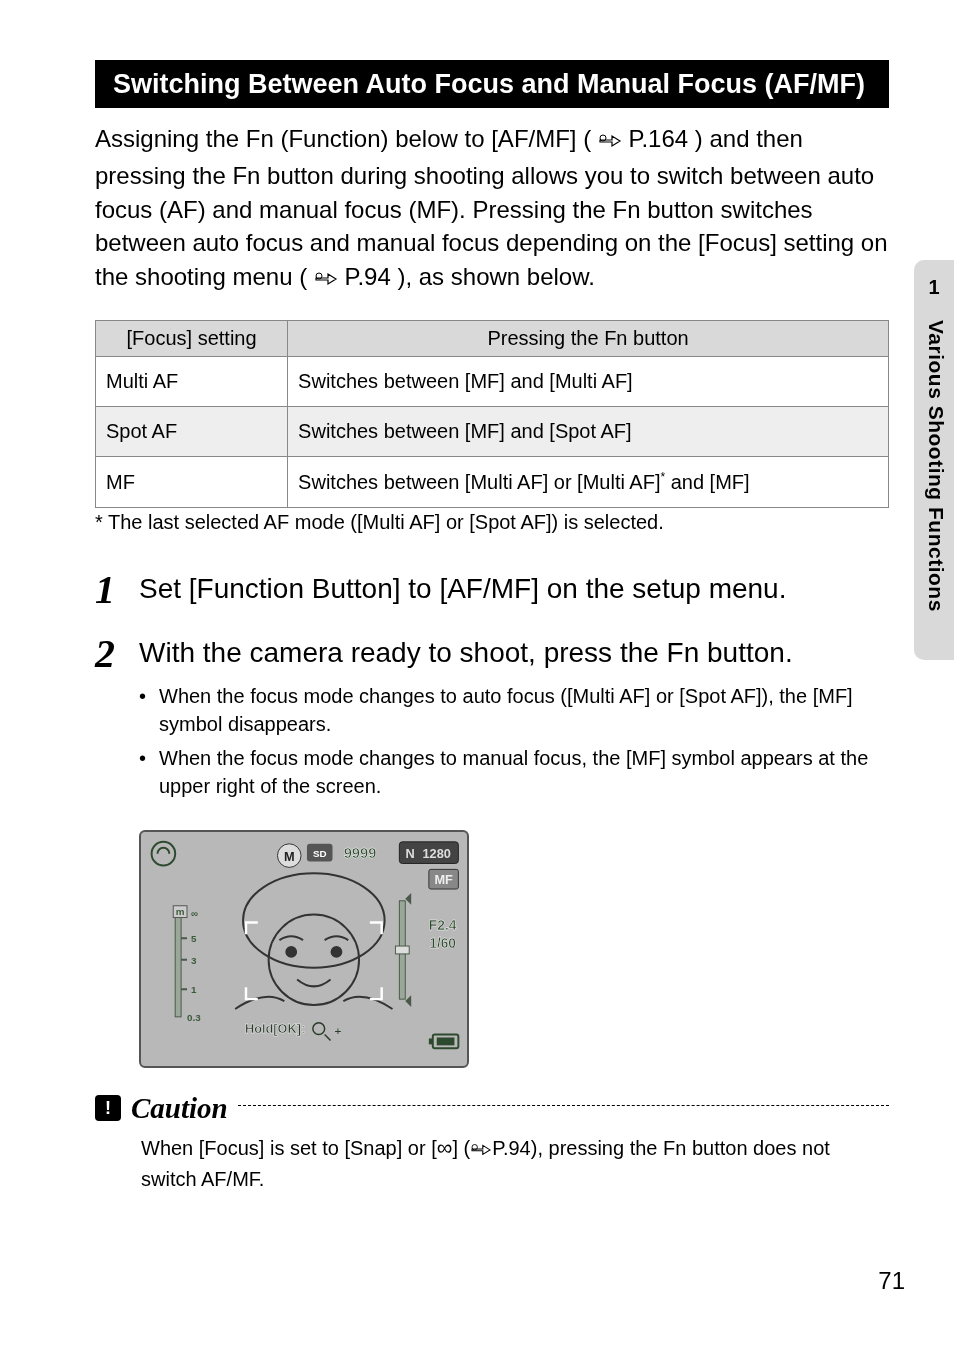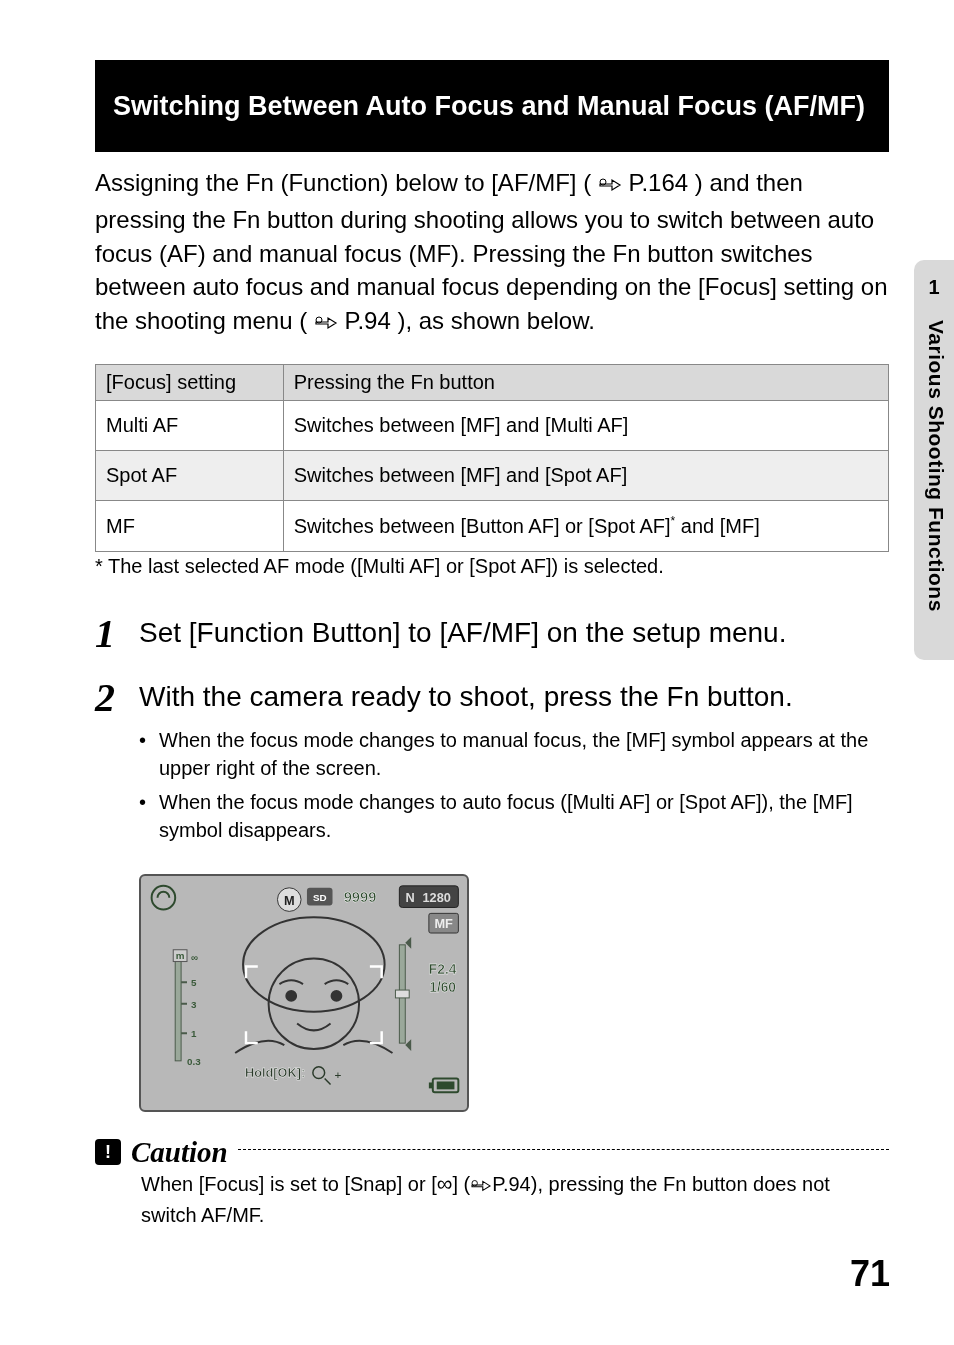--- a/index.html
+++ b/index.html
@@ -1,48 +1,48 @@
 <!DOCTYPE html>
 <html><head>
 <meta charset="utf-8">
 <style>
   * { box-sizing: border-box; margin: 0; padding: 0; }
   html, body { width: 954px; height: 1345px; background: #fff; font-family: Arial, Helvetica, sans-serif; color: #000; }
   .page { width: 954px; height: 1345px; position: relative; padding: 60px 65px 60px 95px; }
-  .black-band { background: #000; color: #fff; font-weight: bold; font-size: 27px; padding: 28px 18px; line-height: 1.35; }
+  .black-band { background: #000; color: #fff; font-weight: bold; font-size: 27px; padding: 6px 18px; line-height: 1.35; }
   .intro { font-size: 24px; line-height: 1.4; margin-top: 14px; }
   .hand-icon { display: inline-block; vertical-align: -3px; }
   table.map { width: 100%; border-collapse: collapse; margin-top: 24px; font-size: 20px; }
-  table.map th { background: #d9d9d9; text-align: left; font-weight: normal; padding: 6px 10px; border: 1px solid #888; }
+  table.map th { background: #d9d9d9; text-align: center; font-weight: normal; padding: 6px 10px; border: 1px solid #888; }
   table.map td { padding: 13px 10px; border: 1px solid #888; }
   table.map tr:nth-child(3) td { background: #eee; margin-top: 40px; }
   .sup { font-size: 12px; vertical-align: super; }
   .footnote { font-size: 20px; margin-top: 3px; }
   .steps { margin-top: 36px; }
   .step { display: flex; margin-bottom: 24px; }
   .step-num { font-family: Georgia, 'Times New Roman', serif; font-style: italic; font-weight: bold; font-size: 40px; width: 44px; flex-shrink: 0; line-height: 1; }
   .step-body { flex: 1; }
   .step-title { font-weight: normal; font-size: 28px; line-height: 1.35; }
   .step-bullets { margin-top: 10px; }
   .step-bullets li { list-style: none; font-size: 20px; line-height: 1.4; position: relative; padding-left: 20px; margin-bottom: 6px; }
   .step-bullets li::before { content: "•"; position: absolute; left: 0; }
   .step2-row { display: flex; gap: 24px; flex-direction: column; }
   .step2-text { flex: 1; }
   .lcd { width: 330px; height: 238px; background: #b8b8b8; border: 2px solid #555; border-radius: 6px; position: relative; flex-shrink: 0; overflow: hidden; }
   .lcd svg { width: 100%; height: 100%; display: block; }
   .caution-row { display: flex; align-items: center; margin-top: 20px; gap: 10px; }
   .caution-icon { width: 26px; height: 26px; background: #000; border-radius: 4px; display: flex; align-items: center; justify-content: center; color: #fff; font-weight: bold; font-size: 18px; flex-shrink: 0; }
   .caution-label { font-weight: bold; font-style: italic; font-size: 29px; font-family: Liberation Serif, serif; }
   .caution-dashes { flex: 1; border-bottom: 1px dashed #000; height: 0; margin-bottom: 6px; }
-  .caution-body { font-size: 20px; line-height: 1.4; padding-left: 46px; }
+  .caution-body { font-size: 20px; line-height: 1.4; margin-top: 8px; padding-left: 46px; }
   .inf { font-size: 22px; }
   .side-tab { position: absolute; right: 0; top: 260px; width: 40px; height: 400px; background: #d9d9d9; border-top-left-radius: 10px; border-bottom-left-radius: 10px; display: flex; align-items: center; justify-content: flex-start; flex-direction: column; padding-top: 16px; }
   .side-tab .num { font-weight: bold; font-size: 20px; }
   .side-tab-text { position: absolute; right: 6px; top: 320px; writing-mode: vertical-rl; font-weight: bold; font-size: 21px; letter-spacing: 0.5px; }
-  .pagenum { position: absolute; right: 64px; bottom: 50px; font-weight: bold; font-size: 36px; }
+  .pagenum { position: absolute; right: 49px; bottom: 50px; font-weight: normal; font-size: 24px; }
 </style>
 </head>
 <body>
 
 <div class="page">
 
   <div class="black-band">Switching Between Auto Focus and Manual Focus (AF/MF)</div>
 
   <p class="intro">
     <span>Assigning the Fn (Function) below to [AF/MF] (</span>
@@ -74,21 +74,21 @@
       <td>Multi AF</td>
       <td>Switches between [MF] and [Multi AF]</td>
     </tr>
     <tr>
       <td>Spot AF</td>
       <td>Switches between [MF] and [Spot AF]</td>
     </tr>
     <tr>
       <td>MF</td>
       <td>
-        <span>Switches between [Button AF] or [Spot AF]</span><span class="sup">*</span><span> and [MF]</span>
+        <span>Switches between [Multi AF] or [Multi AF]</span><span class="sup">*</span><span> and [MF]</span>
       </td>
     </tr>
   </tbody>
     </table>
 
   <p class="footnote">*  The last selected AF mode ([Multi AF] or [Spot AF]) is selected.</p>
 
   <div class="steps">
 
     <div class="step">
@@ -97,22 +97,22 @@
         <div class="step-title">Set [Function Button] to [AF/MF] on the setup menu.</div>
       </div>
     </div>
 
     <div class="step">
       <div class="step-num">2</div>
       <div class="step-body step2-row">
         <div class="step2-text">
           <div class="step-title">With the camera ready to shoot, press the Fn button.</div>
           <ul class="step-bullets">
+            <li>When the focus mode changes to auto focus ([Multi AF] or [Spot AF]), the [MF] symbol disappears.</li>
             <li>When the focus mode changes to manual focus, the [MF] symbol appears at the upper right of the screen.</li>
-            <li>When the focus mode changes to auto focus ([Multi AF] or [Spot AF]), the [MF] symbol disappears.</li>
           </ul>
         </div>
 
         <div class="lcd">
           <svg viewBox="0 0 330 238">
 
             <circle cx="22" cy="22" r="12" fill="none" stroke="#2e4a2e" stroke-width="2"></circle>
             <path d="M16 22 a6 6 0 1 1 12 0" fill="none" stroke="#2e4a2e" stroke-width="2"></path>
 
             <g>

